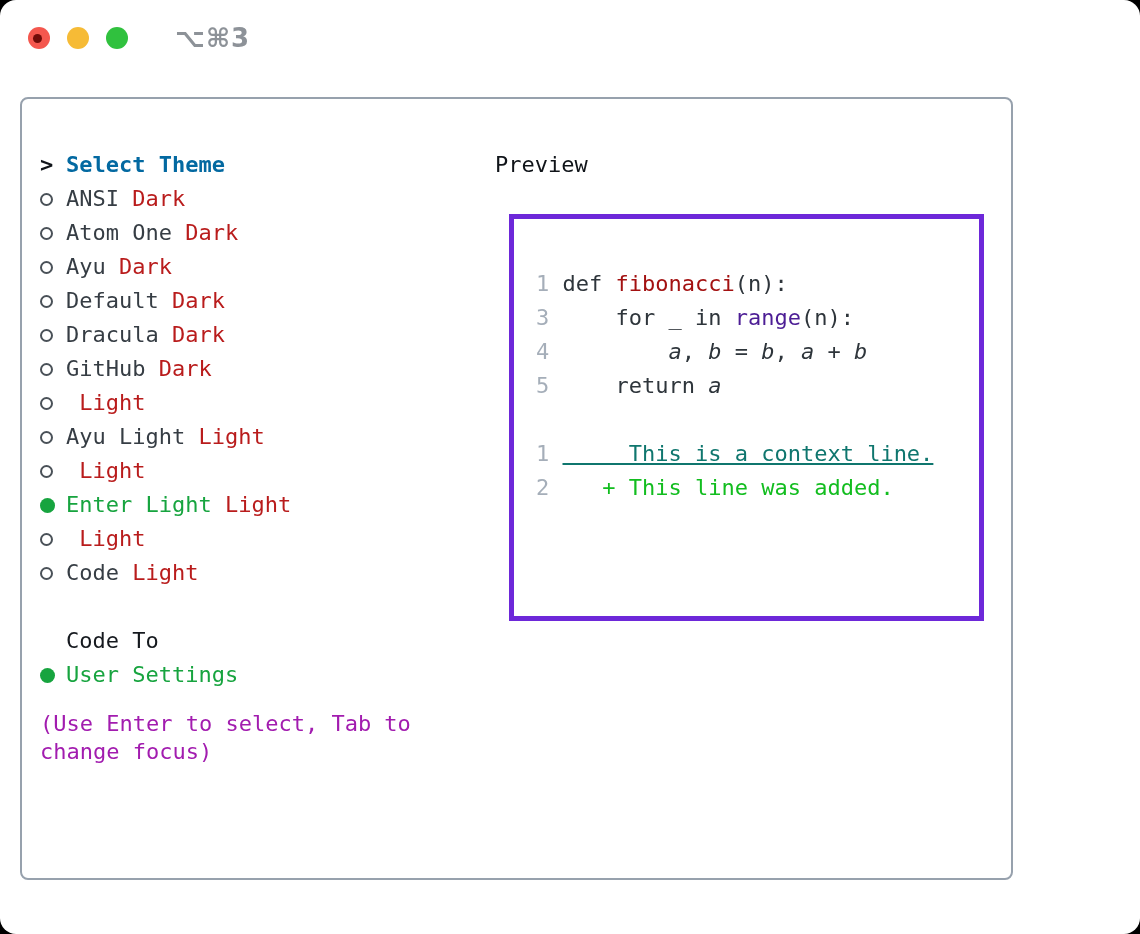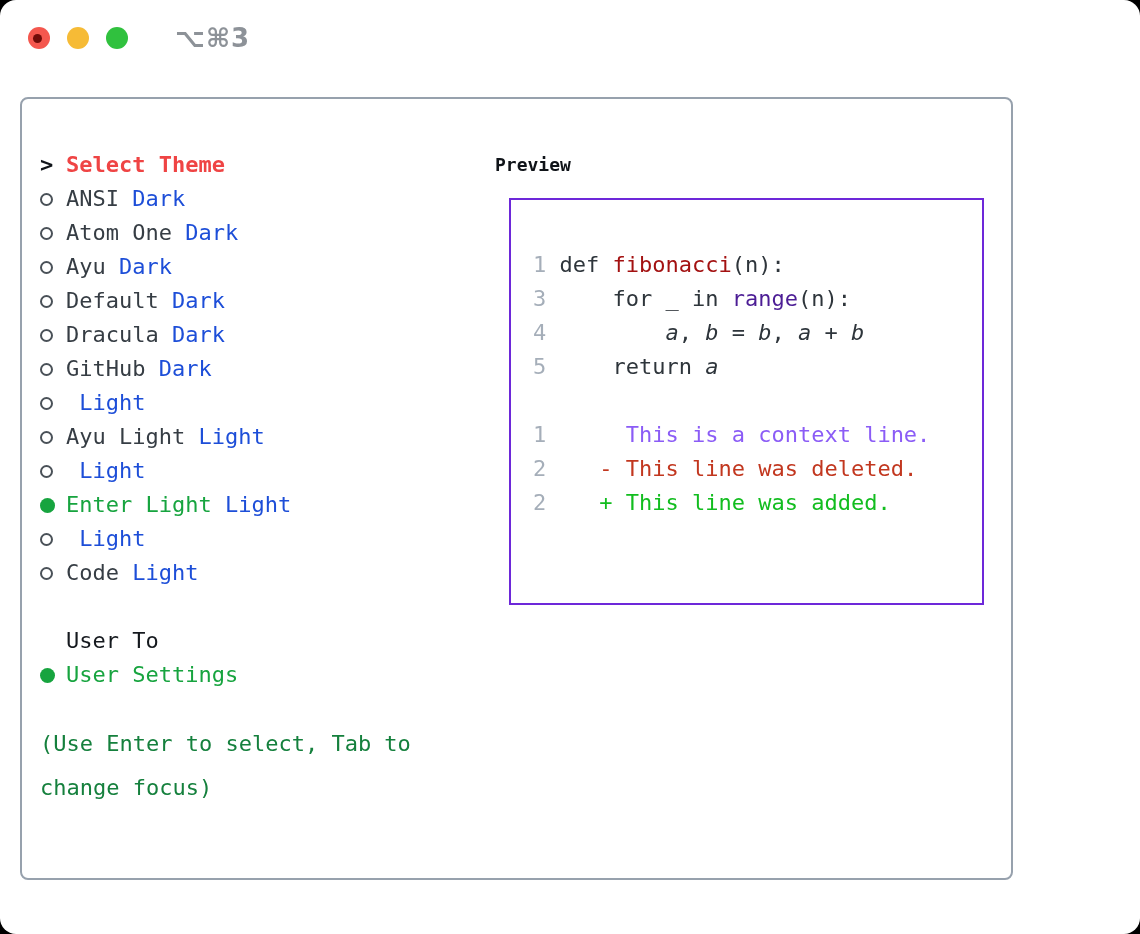--- a/index.html
+++ b/index.html
@@ -23,41 +23,41 @@
   .panel{
     position:absolute;left:20px;top:97px;width:993px;height:783px;
     border:2px solid #97a1ad;border-radius:8px;box-sizing:border-box;background:#fff;
   }
   .leftcol{position:absolute;left:18px;top:49px;width:434px;font-size:22px;line-height:34px;color:#363d44;}
   .row{display:flex;align-items:center;height:34px;white-space:pre;}
   .bcol{width:26px;flex:none;display:flex;align-items:center;}
   .ring{width:13px;height:13px;border:2px solid #4a5158;border-radius:50%;box-sizing:border-box;background:transparent;}
   .dotsel{width:15px;height:15px;border-radius:50%;background:#17a43f;}
   .marker{width:26px;flex:none;font-weight:bold;color:#101419;}
-  .hdr{font-weight:bold;color:#ef4444;}
-  .tag{color:#1d4ed8;}
+  .hdr{font-weight:bold;color:#0369a1;}
+  .tag{color:#b91c1c;}
   .sel-green{color:#17a43f;}
   .apply-hdr{margin-top:34px;height:34px;line-height:34px;padding-left:26px;color:#15191e;white-space:pre;}
-  .help{margin-top:30px;color:#15803d;line-height:44px;width:434px;}
+  .help{margin-top:18px;color:#a21caf;line-height:28px;width:434px;}
   
   .rightcol{position:absolute;left:473px;top:49px;}
-  .pv-hdr{height:34px;line-height:34px;font-size:18px;font-weight:bold;color:#101419;}
+  .pv-hdr{height:34px;line-height:34px;font-size:22px;font-weight:normal;color:#101419;}
   .pbox{
-    margin-top:16px;margin-left:14px;width:475px;height:407px;box-sizing:border-box;
-    border:2px solid #6d28d9;background:#fff;padding:48px 0 0 22px;overflow:hidden;
+    margin-top:32px;margin-left:14px;width:475px;height:407px;box-sizing:border-box;
+    border:5px solid #6d28d9;background:#fff;padding:48px 0 0 22px;overflow:hidden;
   }
   .cline{white-space:pre;font-size:22px;line-height:34px;color:#2e353b;}
   .blankline{height:34px;}
   .lnum{color:#a5aeb9;}
   .tok-p{color:#2e353b;}
   .tok-fn{color:#a31111;}
   .tok-num{color:#0d7a77;}
   .tok-bi{color:#4c1d95;}
   .tok-v{color:#2e353b;font-style:italic;}
-  .tok-ctx{color:#8b5cf6;}
+  .tok-ctx{color:#0f766e;text-decoration:underline;}
   .tok-del{color:#c2371f;}
   .tok-add{color:#12bd1f;}
 </style>
 </head>
 <body>
 
 <div class="screen">
 
   <div class="titlebar">
     <div class="tl tl-red">
@@ -83,40 +83,39 @@
           <div class="row"><span class="bcol"><span class="ring"></span></span><span>Dracula</span><span> </span><span class="tag">Dark</span></div>
           <div class="row"><span class="bcol"><span class="ring"></span></span><span>GitHub</span><span> </span><span class="tag">Dark</span></div>
           <div class="row"><span class="bcol"><span class="ring"></span></span><span> </span><span class="tag">Light</span></div>
           <div class="row"><span class="bcol"><span class="ring"></span></span><span>Ayu Light</span><span> </span><span class="tag">Light</span></div>
           <div class="row"><span class="bcol"><span class="ring"></span></span><span> </span><span class="tag">Light</span></div>
           <div class="row"><span class="bcol"><span class="dotsel"></span></span><span class="sel-green">Enter Light</span><span> </span><span class="tag">Light</span></div>
           <div class="row"><span class="bcol"><span class="ring"></span></span><span> </span><span class="tag">Light</span></div>
           <div class="row"><span class="bcol"><span class="ring"></span></span><span>Code</span><span> </span><span class="tag">Light</span></div>
         </div>
 
-      <div class="apply-hdr">User To</div>
+      <div class="apply-hdr">Code To</div>
       <div id="apply-list">
           <div class="row"><span class="bcol"><span class="dotsel"></span></span><span class="sel-green">User Settings</span></div>
         </div>
 
       <div class="help">(Use Enter to select, Tab to change focus)</div>
     </div>
 
     <div class="rightcol">
       <div class="pv-hdr">Preview</div>
       <div class="pbox">
         <div id="code-lines">
             <div class="cline"><span class="lnum">1</span><span> </span><span class="tok-p">def </span><span class="tok-fn">fibonacci</span><span class="tok-p">(n):</span></div>
             <div class="cline"><span class="lnum">3</span><span> </span><span class="tok-p">    for _ in </span><span class="tok-bi">range</span><span class="tok-p">(n):</span></div>
             <div class="cline"><span class="lnum">4</span><span> </span><span class="tok-p">        </span><span class="tok-v">a</span><span class="tok-p">, </span><span class="tok-v">b</span><span class="tok-p"> = </span><span class="tok-v">b</span><span class="tok-p">, </span><span class="tok-v">a</span><span class="tok-p"> + </span><span class="tok-v">b</span></div>
             <div class="cline"><span class="lnum">5</span><span> </span><span class="tok-p">    return </span><span class="tok-v">a</span></div>
           </div>
         <div class="blankline"></div>
         <div id="diff-lines">
             <div class="cline"><span class="lnum">1</span><span> </span><span class="tok-ctx">     This is a context line.</span></div>
-            <div class="cline"><span class="lnum">2</span><span> </span><span class="tok-p">   </span><span class="tok-del">- This line was deleted.</span></div>
             <div class="cline"><span class="lnum">2</span><span> </span><span class="tok-p">   </span><span class="tok-add">+ This line was added.</span></div>
           </div>
       </div>
     </div>
 
   </div>
 </div>
 
 </body></html>

